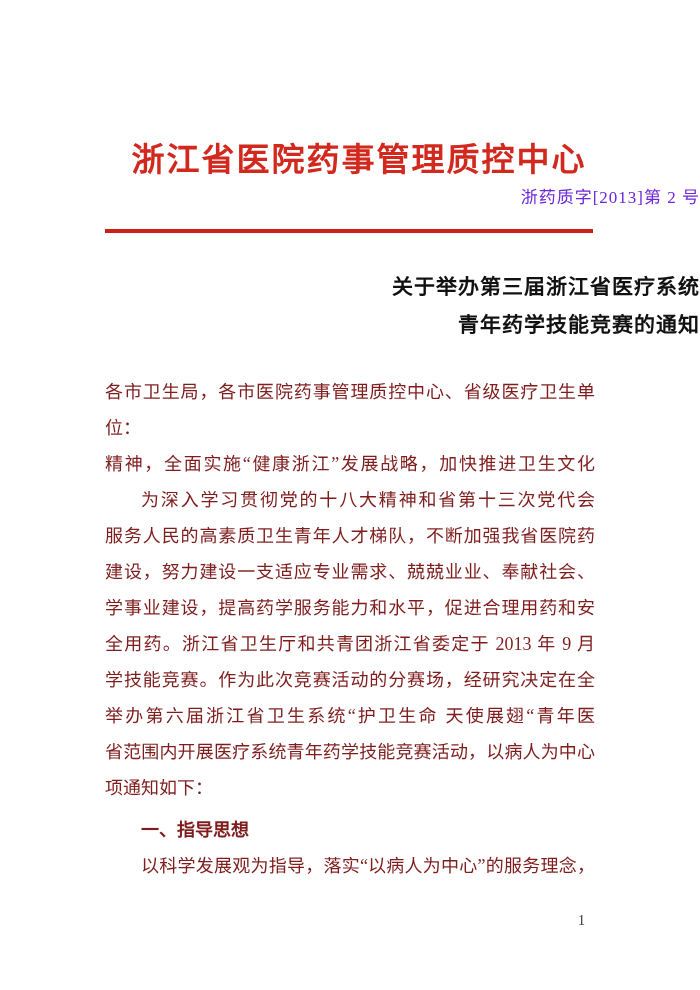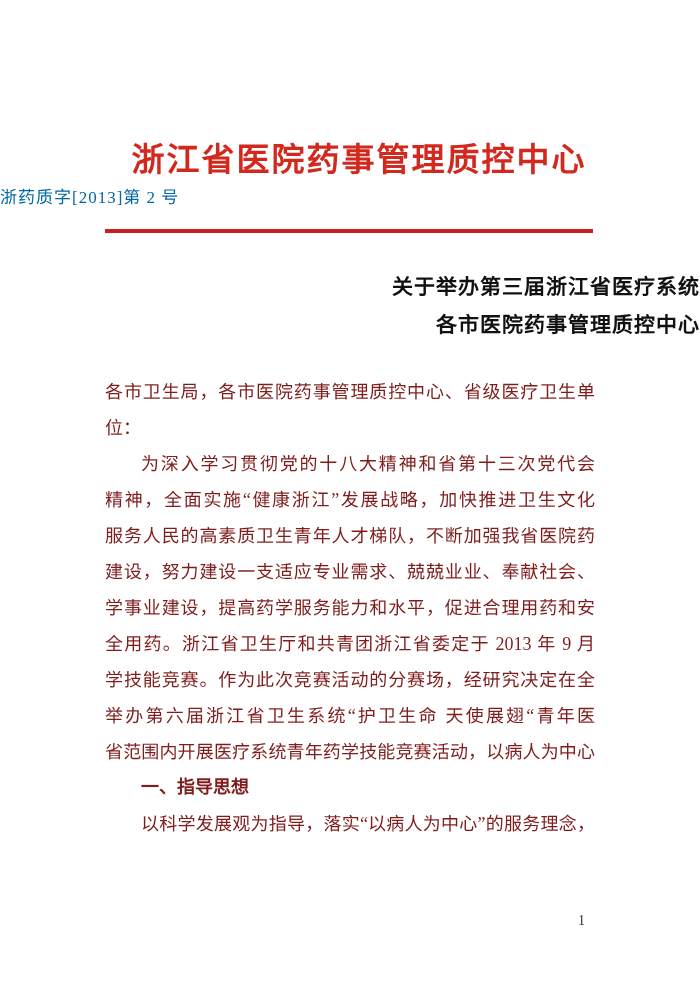--- a/index.html
+++ b/index.html
@@ -21,24 +21,24 @@
     font-size: 33px;
     font-weight: bold;
     letter-spacing: 2px;
     color: #d2291f;
     margin: 9px;
   }
   .doc-number {
     position: absolute;
     top: 183px; left: 0;
     width: 100%;
-    text-align: left;
+    text-align: right;
     font-size: 17px;
     letter-spacing: 1px;
-    color: #0369a1;
+    color: #6d28d9;
   }
   .red-rule {
     position: absolute;
     top: 229px; left: 105px;
     width: 488px; height: 4px;
     background: #c9201a;
   }
   .doc-title {
     position: absolute;
     top: 268px; left: 0;
@@ -55,55 +55,56 @@
     top: 374px; left: 105px;
     width: 490px;
     font-size: 18px;
     line-height: 36px;
     color: #7f1d1d;
   }
   .line { white-space: normal; }
   .line.justify { text-align: justify; text-align-last: justify; }
   .line.indent { text-indent: 2em; }
   .line.bold { font-weight: bold; }
-  .line.space-before { margin-top: 0; font-family: Liberation Mono, monospace; }
+  .line.space-before { margin-top: 6px; }
   .page-num {
     position: absolute;
     top: 913px; left: 578px;
     font-size: 14px;
     color: #333333;
   }
 </style>
 </head>
 <body>
 
 <div class="page">
 
   <h1 class="letterhead-title">浙江省医院药事管理质控中心</h1>
 
   <div class="doc-number">浙药质字[2013]第 2 号</div>
 
   <div class="red-rule"></div>
 
   <div class="doc-title">
     <div>关于举办第三届浙江省医疗系统</div>
-    <div>各市医院药事管理质控中心</div>
+    <div>青年药学技能竞赛的通知</div>
   </div>
 
   <main class="body-text">
       <div class="line justify">各市卫生局，各市医院药事管理质控中心、省级医疗卫生单</div>
       <div class="line">位：</div>
+      <div class="line justify">精神，全面实施“健康浙江”发展战略，加快推进卫生文化</div>
       <div class="line justify indent">为深入学习贯彻党的十八大精神和省第十三次党代会</div>
-      <div class="line justify">精神，全面实施“健康浙江”发展战略，加快推进卫生文化</div>
       <div class="line justify">服务人民的高素质卫生青年人才梯队，不断加强我省医院药</div>
       <div class="line justify">建设，努力建设一支适应专业需求、兢兢业业、奉献社会、</div>
       <div class="line justify">学事业建设，提高药学服务能力和水平，促进合理用药和安</div>
       <div class="line justify">全用药。浙江省卫生厅和共青团浙江省委定于 2013 年 9 月</div>
       <div class="line justify">学技能竞赛。作为此次竞赛活动的分赛场，经研究决定在全</div>
       <div class="line justify">举办第六届浙江省卫生系统“护卫生命 天使展翅“青年医</div>
       <div class="line justify">省范围内开展医疗系统青年药学技能竞赛活动，以病人为中心</div>
+      <div class="line">项通知如下：</div>
       <div class="line indent bold space-before">一、指导思想</div>
       <div class="line justify indent">以科学发展观为指导，落实“以病人为中心”的服务理念，</div>
     </main>
 
   <div class="page-num">1</div>
 
 </div>
 
 </body></html>

